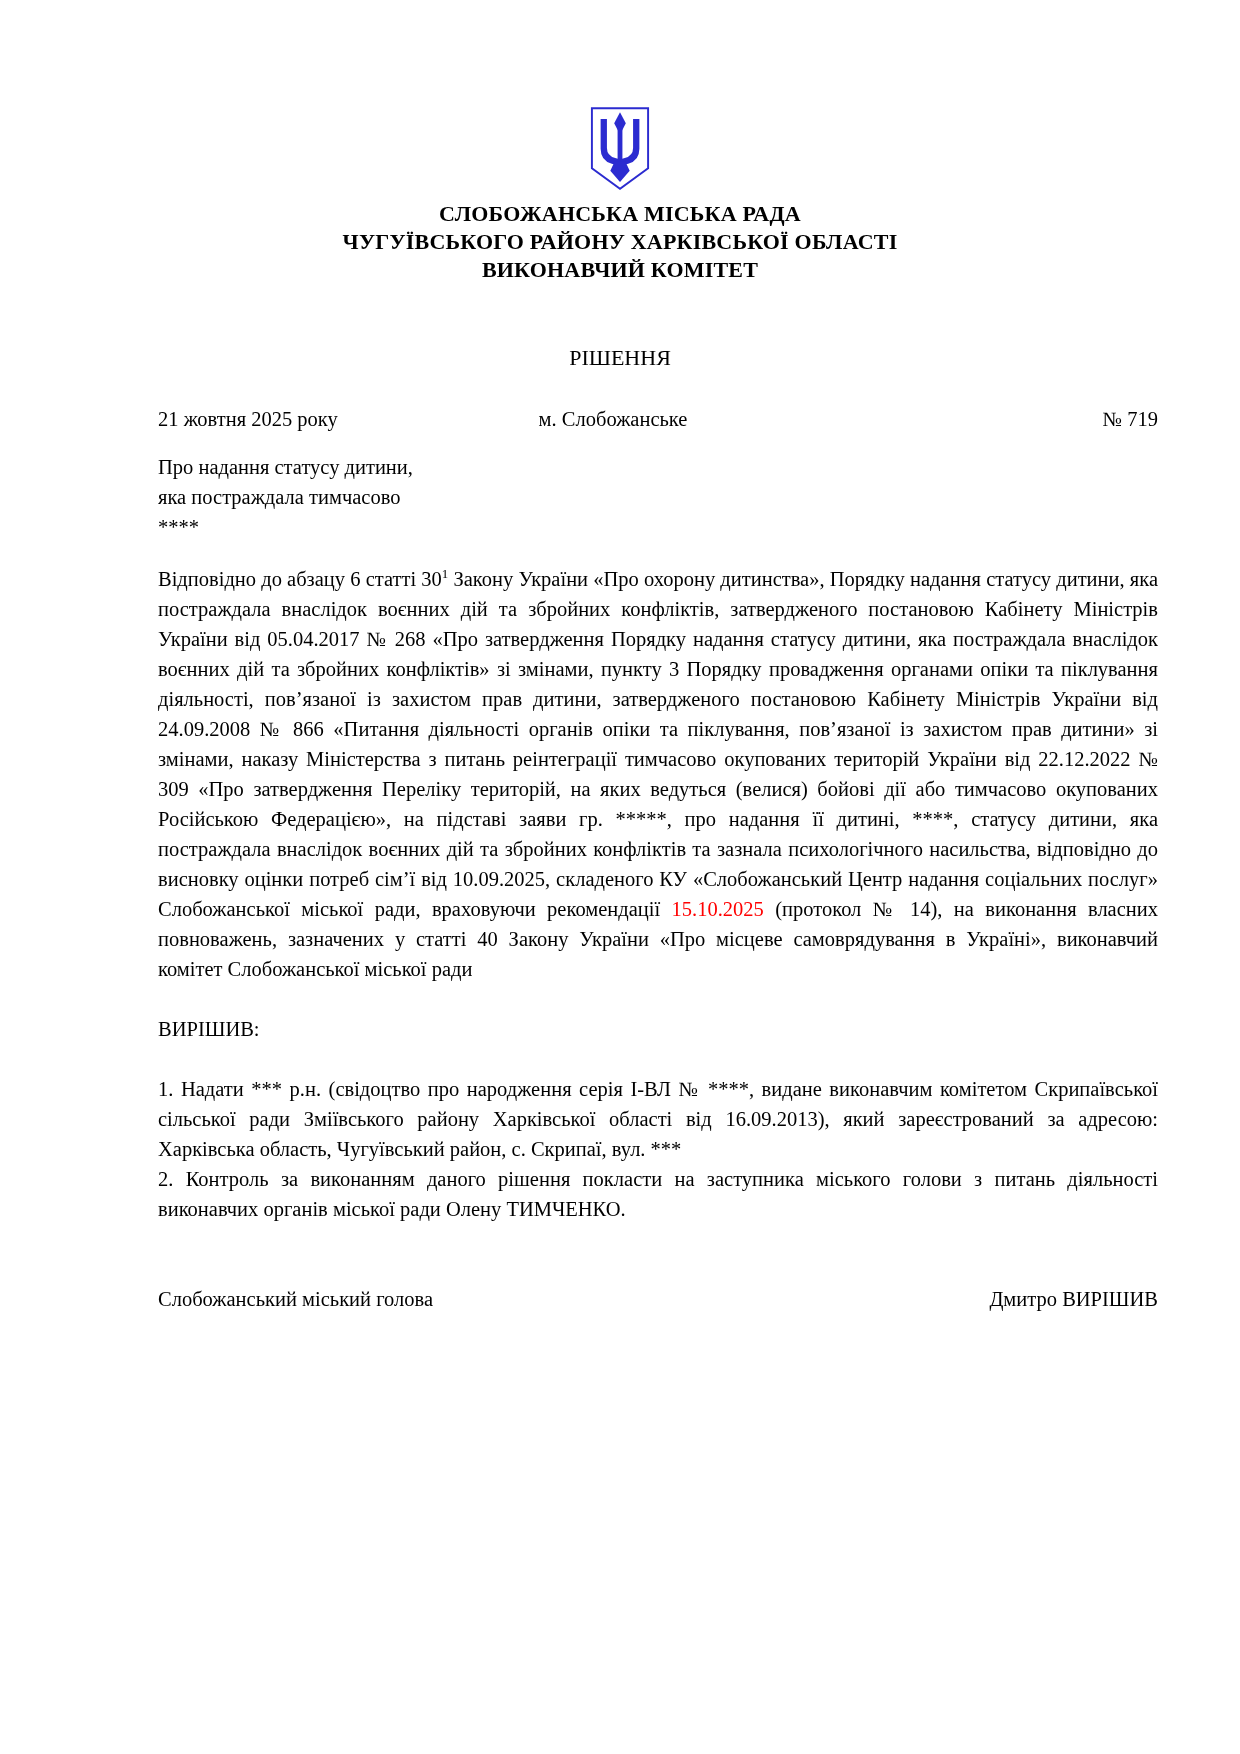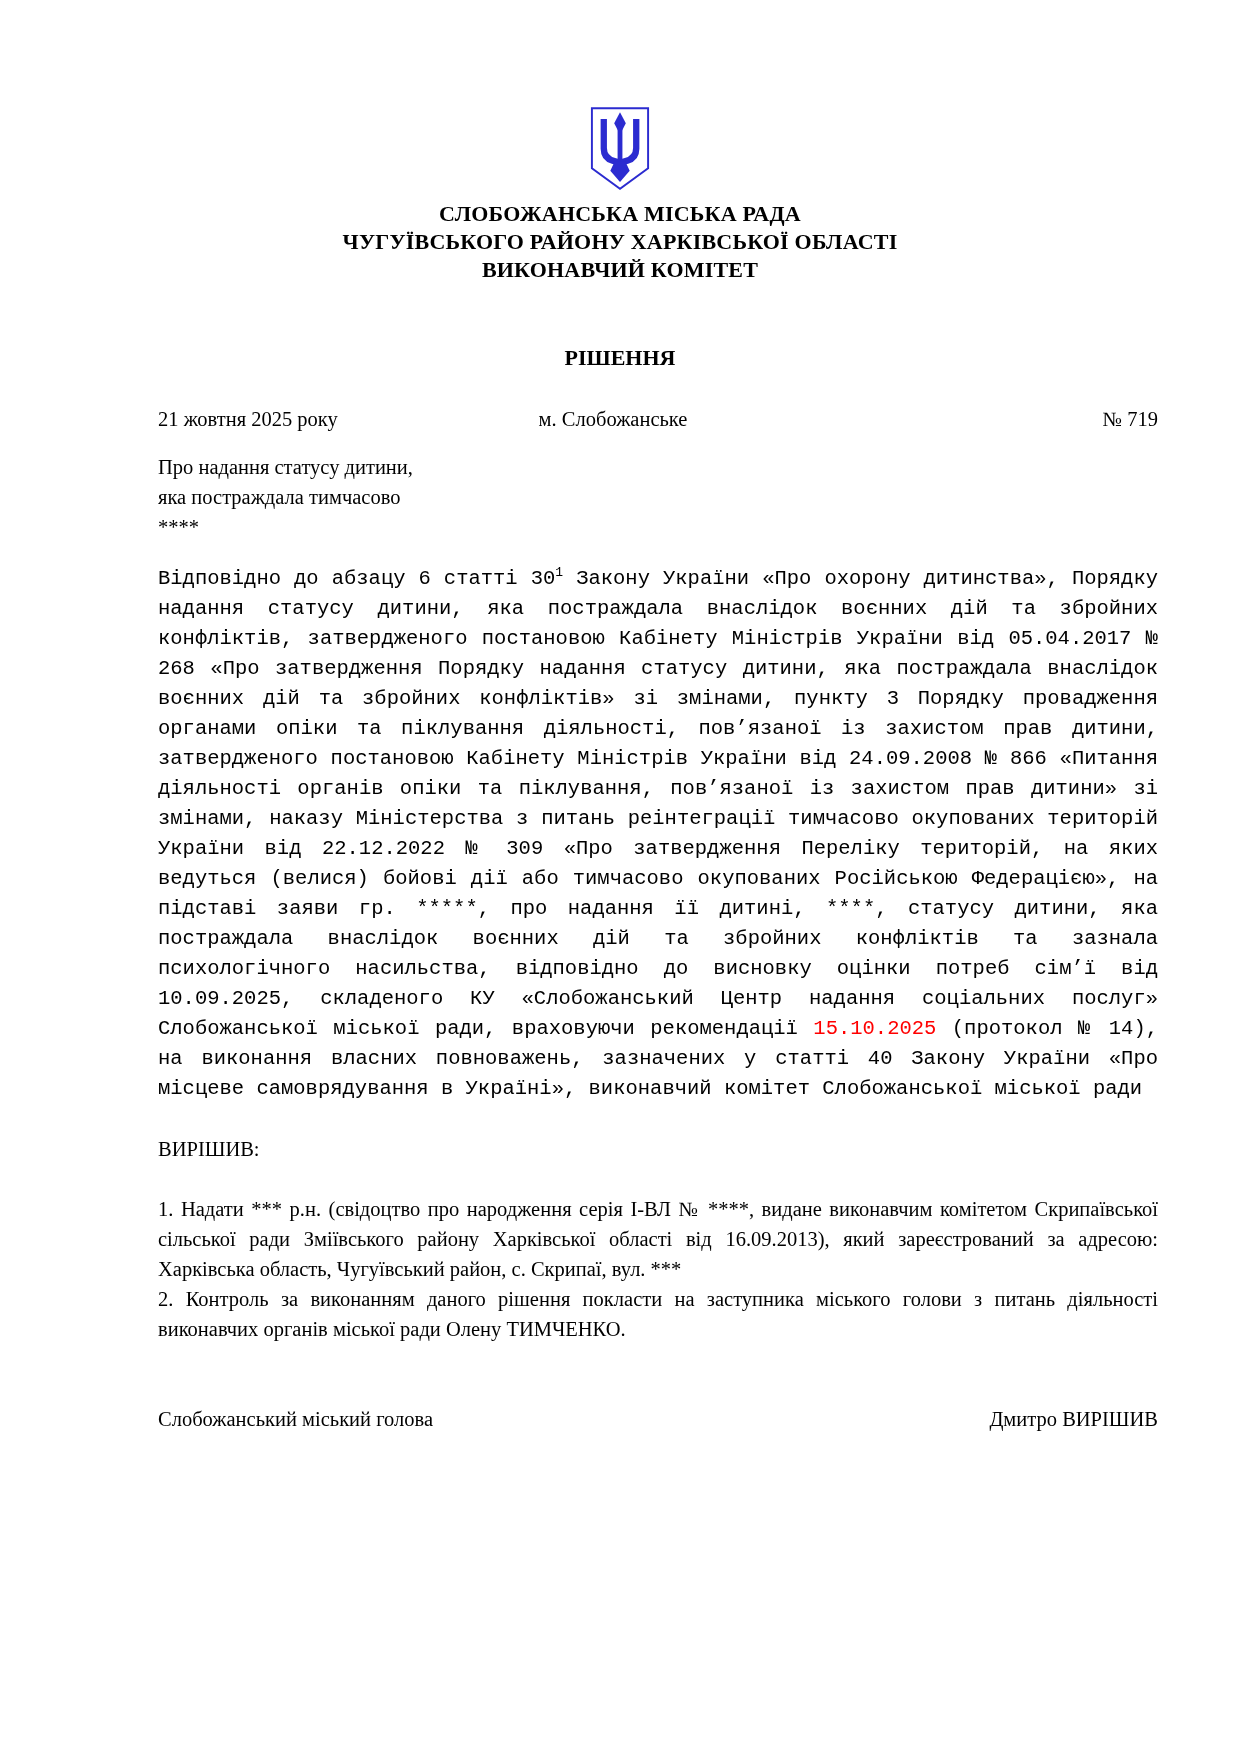--- a/index.html
+++ b/index.html
@@ -21,21 +21,21 @@
   }
   .org-header {
     text-align: center;
     font-weight: bold;
     font-size: 22px;
     line-height: 28px;
     letter-spacing: 0.2px;
   }
   .doc-type {
     text-align: center;
-    font-weight: bold;
+    font-weight: normal;
     font-size: 22px;
     line-height: 28px;
     margin-top: 60px;
   }
   .content {
     margin-left: 158px;
     width: 1000px;
     font-size: 20.5px;
     line-height: 30px;
   }
@@ -48,21 +48,20 @@
   .meta-row .place { transform: translateX(-45px); }
   .meta-row .number { text-align: right; }
   .subject {
     margin-top: 18px;
     font-weight: normal;
   }
   .preamble {
     margin-top: 22px;
     text-align: justify;
     text-align-last: left;
-    font-family: Liberation Mono, monospace;
   }
   .preamble sup {
     font-size: 13px;
     line-height: 0;
     vertical-align: super;
   }
   .resolved {
     margin-top: 30px;
   }
   .items {

